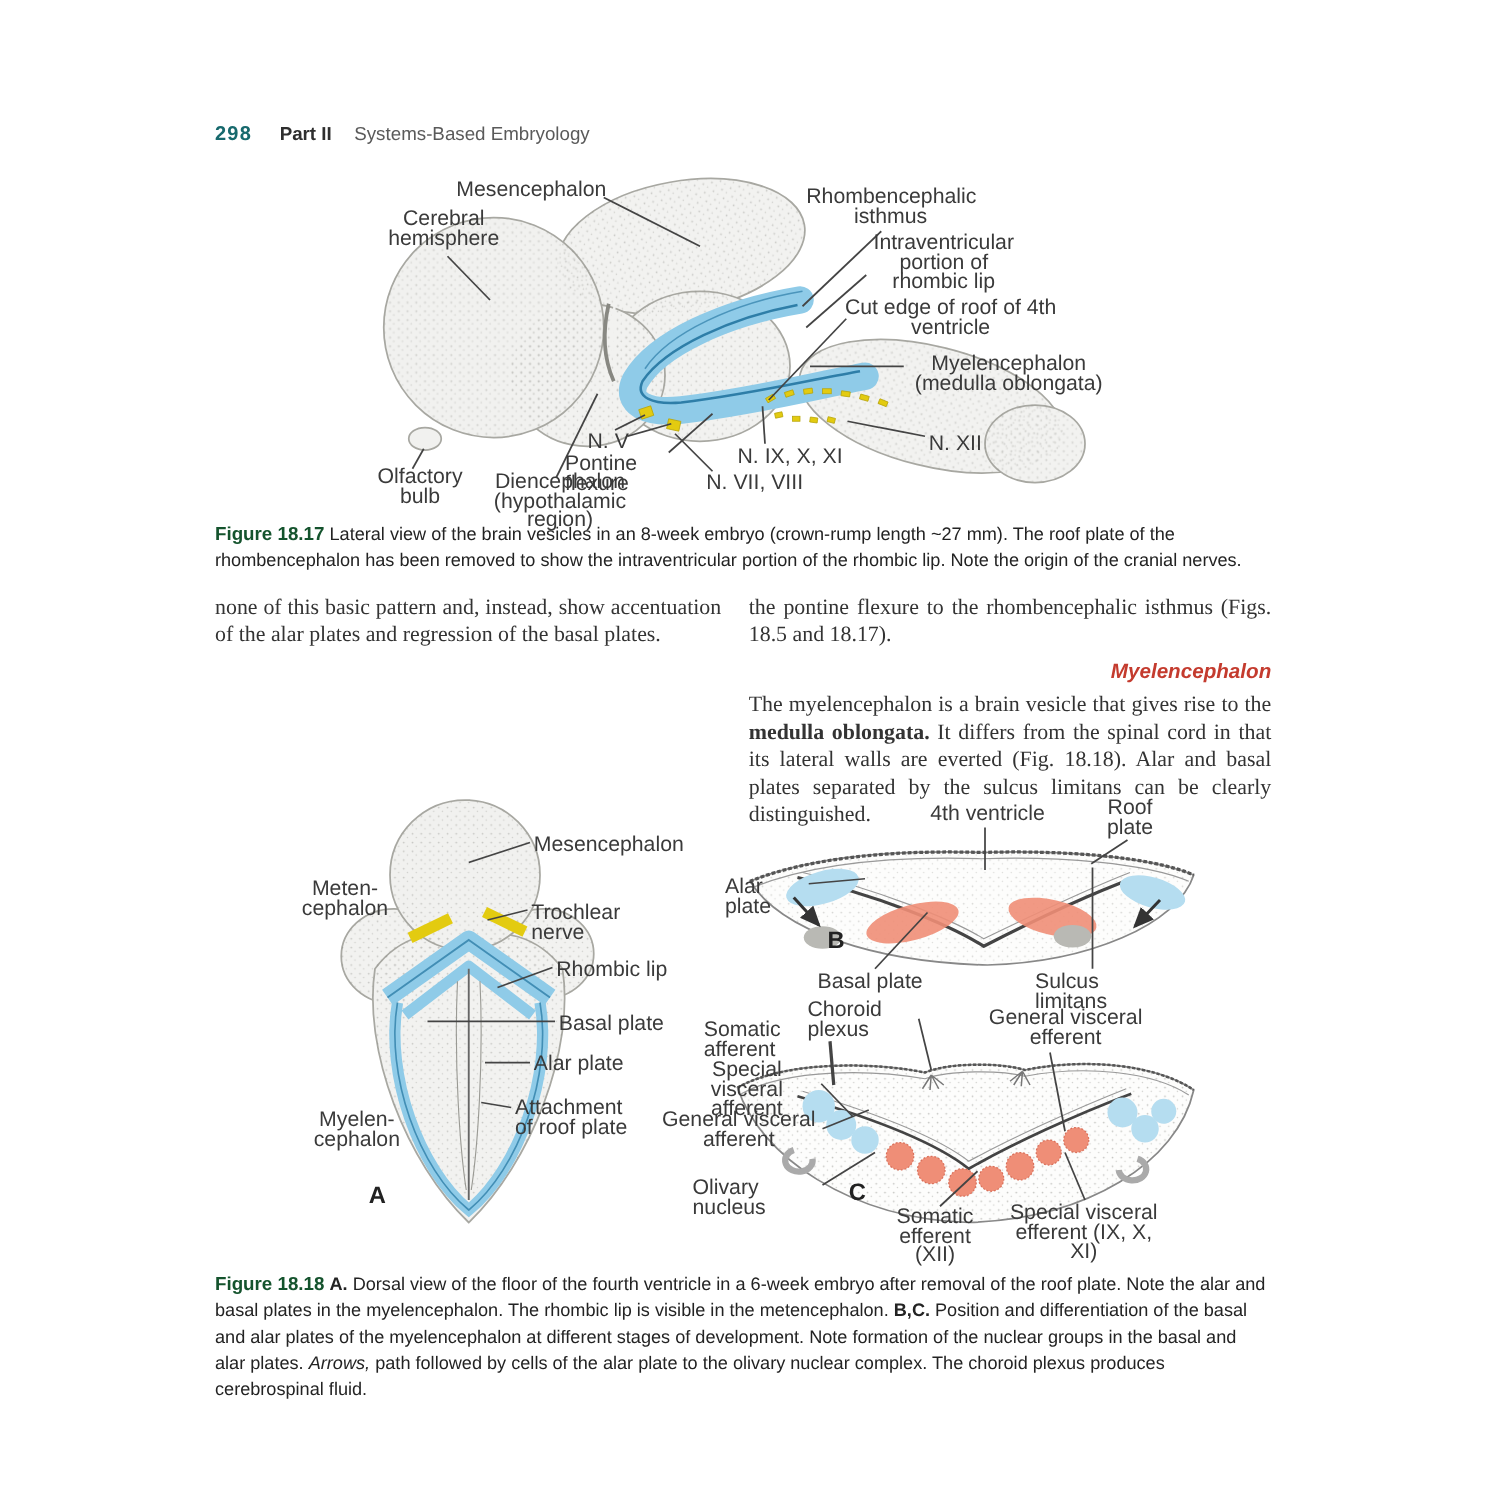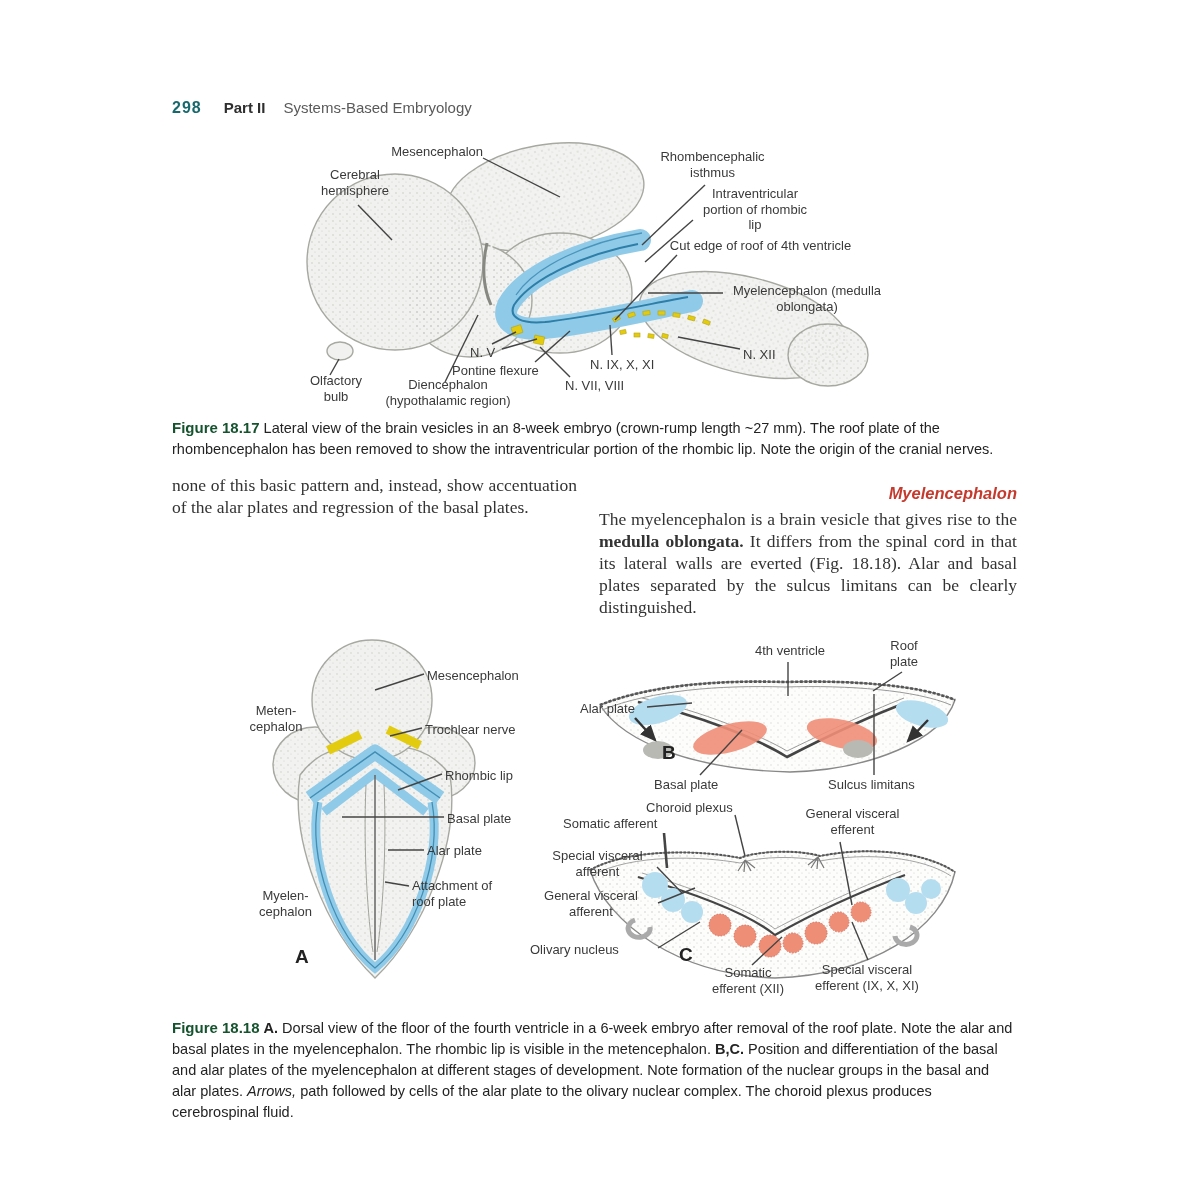--- a/index.html
+++ b/index.html
@@ -6,21 +6,21 @@
   .page{position:relative;width:1200px;height:1200px;background:#ffffff;overflow:hidden;
         font-family:"Liberation Sans",sans-serif;color:#2b2b2b;border-radius:11px;}
   
   .hdr{position:absolute;left:172px;top:99px;font-size:15px;white-space:nowrap;}
   .hdr .pnum{color:#17696d;font-weight:bold;font-size:16px;letter-spacing:1px;}
   .hdr .part{color:#2e2e2e;font-weight:bold;margin-left:22px;}
   .hdr .ptitle{color:#5a5a5a;margin-left:18px;}
   
   .fig{position:absolute;}
   .fig svg{position:absolute;left:0;top:0;}
-  .lbl{position:absolute;font-size:13px;line-height:15.5px;color:#3a3a3a;}
+  .lbl{position:absolute;font-size:17px;line-height:15.5px;color:#3a3a3a;}
   .c{text-align:center;} .r{text-align:right;}
   .plet{position:absolute;font-size:19px;font-weight:bold;color:#222;}
   
   .caption{position:absolute;font-size:14.5px;line-height:21px;color:#232323;text-align:left;}
   .cap-tag{font-weight:bold;color:#14532d;font-size:15px;}
   .caption i{font-style:italic;}
   
   .cols{position:absolute;left:172px;top:474px;width:845px;display:flex;gap:22px;
         font-family:"Liberation Serif",serif;font-size:17.5px;line-height:22px;
         color:#333;text-align:justify;}
@@ -136,20 +136,21 @@
   <div class="caption" style="left:172px;top:417px;width:845px;">
     <span class="cap-tag">Figure 18.17</span>
     <span>Lateral view of the brain vesicles in an 8-week embryo (crown-rump length ~27 mm). The roof plate of the rhombencephalon has been removed to show the intraventricular portion of the rhombic lip. Note the origin of the cranial nerves.</span>
   </div>
 
   <div class="cols">
     <div class="col-l">
       <p><span>none of this basic pattern and, instead, show accentuation of the alar plates and regression of the basal plates.</span></p>
     </div>
     <div class="col-r">
+      <p><span>the pontine flexure to the rhombencephalic isthmus (Figs. 18.5 and 18.17).</span></p>
       <div class="h-red">Myelencephalon</div>
       <p><span>The myelencephalon is a brain vesicle that gives rise to the </span><b>medulla oblongata.</b><span> It differs from the spinal cord in that its lateral walls are everted (Fig. 18.18). Alar and basal plates separated by the sulcus limitans can be clearly distinguished.</span></p>
     </div>
   </div>
 
   <div class="fig" style="left:230px;top:630px;width:745px;height:386px;">
     <svg width="745" height="386" viewBox="0 0 745 386">
       <defs>
         <circle id="fa-mes" cx="142" cy="70" r="60"></circle>
         <ellipse id="fa-wl" cx="85" cy="135" rx="42" ry="38"></ellipse>
@@ -278,21 +279,21 @@
     <div class="lbl" style="left:350px;top:71px;width:70px;">Alar plate</div>
     <div class="plet" style="left:432px;top:112px;">B</div>
     <div class="lbl" style="left:424px;top:147px;width:85px;">Basal plate</div>
     <div class="lbl" style="left:598px;top:147px;width:110px;">Sulcus limitans</div>
 
     <div class="lbl" style="left:416px;top:170px;width:110px;">Choroid plexus</div>
     <div class="lbl" style="left:333px;top:186px;width:115px;">Somatic afferent</div>
     <div class="lbl c" style="left:560px;top:176px;width:125px;">General visceral efferent</div>
     <div class="lbl c" style="left:310px;top:218px;width:115px;">Special visceral afferent</div>
     <div class="lbl c" style="left:298px;top:258px;width:126px;">General visceral afferent</div>
-    <div class="lbl" style="left:300px;top:312px;width:110px;">Olivary nucleus</div>
+    <div class="lbl" style="left:324px;top:312px;width:110px;">Olivary nucleus</div>
     <div class="plet" style="left:449px;top:314px;">C</div>
     <div class="lbl c" style="left:478px;top:335px;width:80px;">Somatic efferent (XII)</div>
     <div class="lbl c" style="left:576px;top:332px;width:122px;">Special visceral efferent (IX, X, XI)</div>
   </div>
 
   <div class="caption" style="left:172px;top:1017px;width:845px;">
     <span class="cap-tag">Figure 18.18</span>
     <b>A.</b><span> Dorsal view of the floor of the fourth ventricle in a 6-week embryo after removal of the roof plate. Note the alar and basal plates in the myelencephalon. The rhombic lip is visible in the metencephalon. </span><b>B,C.</b><span> Position and differentiation of the basal and alar plates of the myelencephalon at different stages of development. Note formation of the nuclear groups in the basal and alar plates. </span><i>Arrows,</i><span> path followed by cells of the alar plate to the olivary nuclear complex. The choroid plexus produces cerebrospinal fluid.</span>
   </div>
 

